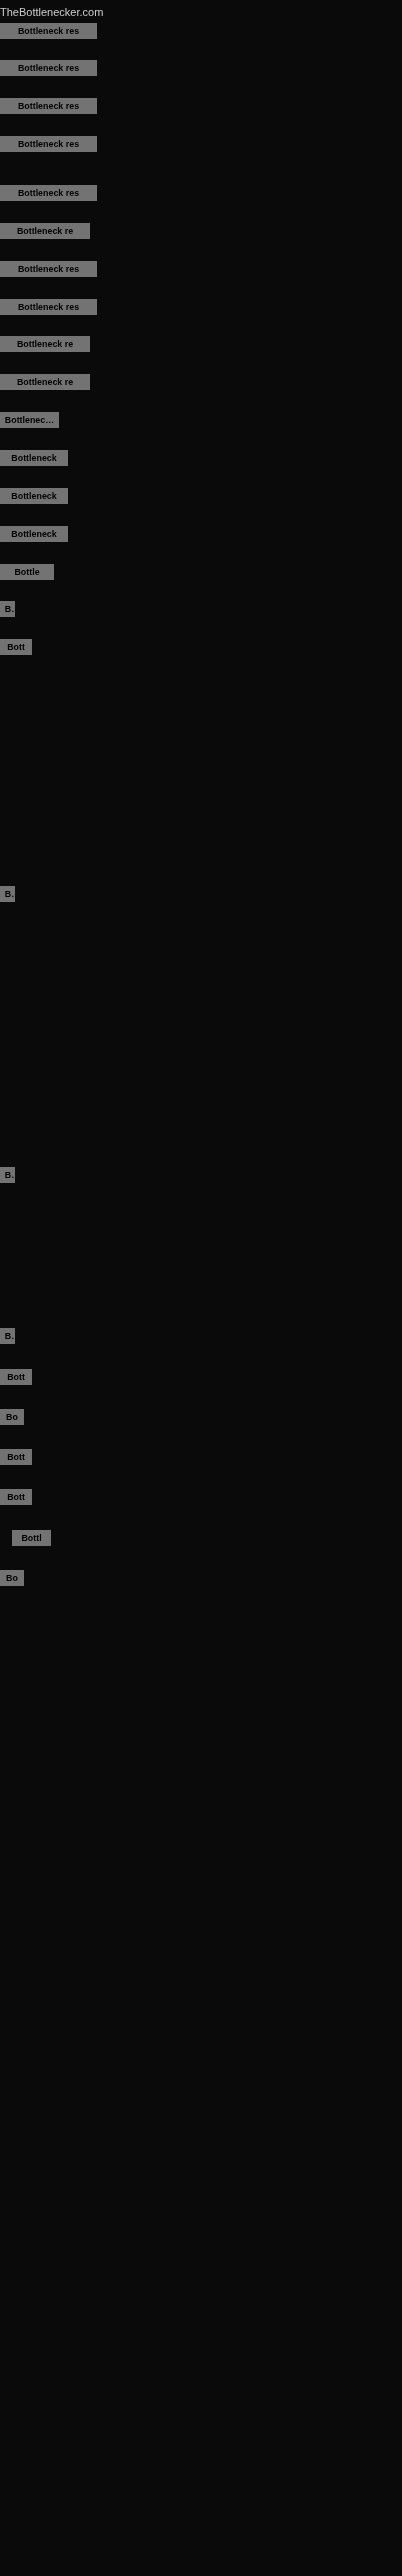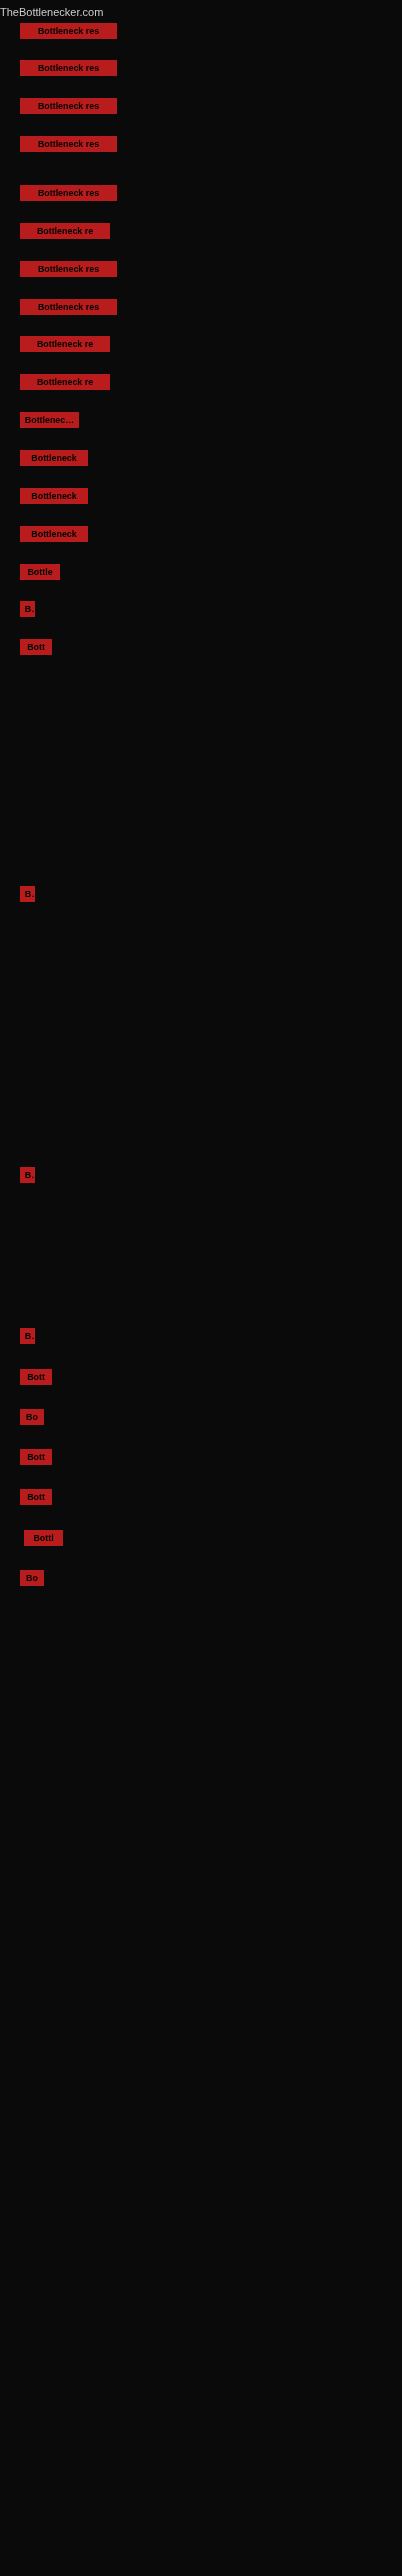--- a/index.html
+++ b/index.html
@@ -17,34 +17,33 @@
     .site-title {
       color: #cccccc;
       font-size: 11px;
       padding: 6.4px 0;
       position: absolute;
       top: 0;
       left: 0;
       right: 0;
     }
     .btn-orange {
-      background-color: #b91c1c;
+      background-color: #737373;
       color: #000;
       font-size: 8.9px;
       font-weight: bold;
       padding: 3.2px 4.8px;
       border: none;
       cursor: pointer;
       display: inline-block;
       white-space: nowrap;
       overflow: hidden;
       text-overflow: ellipsis;
       position: absolute;
       left: 0;
-      margin-left: 20px;
     }
   </style>
 </head>
 <body>
 
 <div class="site-title">TheBottlenecker.com</div>
 
 <div id="buttons-container" style="position:relative; width:403px; height:2576px; margin-top:0;">
 <button class="btn-orange" style="top: 22.5px; width: 97px; left: 0px;">Bottleneck res</button>
     <button class="btn-orange" style="top: 60px; width: 97px; left: 0px;">Bottleneck res</button>
@@ -53,26 +52,26 @@
     <button class="btn-orange" style="top: 185px; width: 97px; left: 0px;">Bottleneck res</button>
     <button class="btn-orange" style="top: 223px; width: 90px; left: 0px;">Bottleneck re</button>
     <button class="btn-orange" style="top: 261px; width: 97px; left: 0px;">Bottleneck res</button>
     <button class="btn-orange" style="top: 299px; width: 97px; left: 0px;">Bottleneck res</button>
     <button class="btn-orange" style="top: 336px; width: 90px; left: 0px;">Bottleneck re</button>
     <button class="btn-orange" style="top: 374px; width: 90px; left: 0px;">Bottleneck re</button>
     <button class="btn-orange" style="top: 412px; width: 59px; left: 0px;">Bottleneck r</button>
     <button class="btn-orange" style="top: 450px; width: 68px; left: 0px;">Bottleneck</button>
     <button class="btn-orange" style="top: 488px; width: 68px; left: 0px;">Bottleneck</button>
     <button class="btn-orange" style="top: 526px; width: 68px; left: 0px;">Bottleneck</button>
-    <button class="btn-orange" style="top: 564px; width: 40px; left: 0px;">Bottle</button>
+    <button class="btn-orange" style="top: 564px; width: 54px; left: 0px;">Bottle</button>
     <button class="btn-orange" style="top: 601px; width: 14.5px; left: 0px;">B</button>
     <button class="btn-orange" style="top: 639px; width: 32px; left: 0px;">Bott</button>
     <button class="btn-orange" style="top: 886px; width: 14.5px; left: 0px;">B</button>
     <button class="btn-orange" style="top: 1167px; width: 14.5px; left: 0px;">B</button>
     <button class="btn-orange" style="top: 1328px; width: 14.5px; left: 0px;">B</button>
     <button class="btn-orange" style="top: 1369px; width: 32px; left: 0px;">Bott</button>
     <button class="btn-orange" style="top: 1409px; width: 24px; left: 0px;">Bo</button>
     <button class="btn-orange" style="top: 1449px; width: 32px; left: 0px;">Bott</button>
     <button class="btn-orange" style="top: 1489px; width: 32px; left: 0px;">Bott</button>
-    <button class="btn-orange" style="top: 1530px; width: 39px; left: 4px;">Bottl</button>
+    <button class="btn-orange" style="top: 1530px; width: 39px; left: 12px;">Bottl</button>
     <button class="btn-orange" style="top: 1570px; width: 24px; left: 0px;">Bo</button>
   </div>
 
 
 </body></html>

